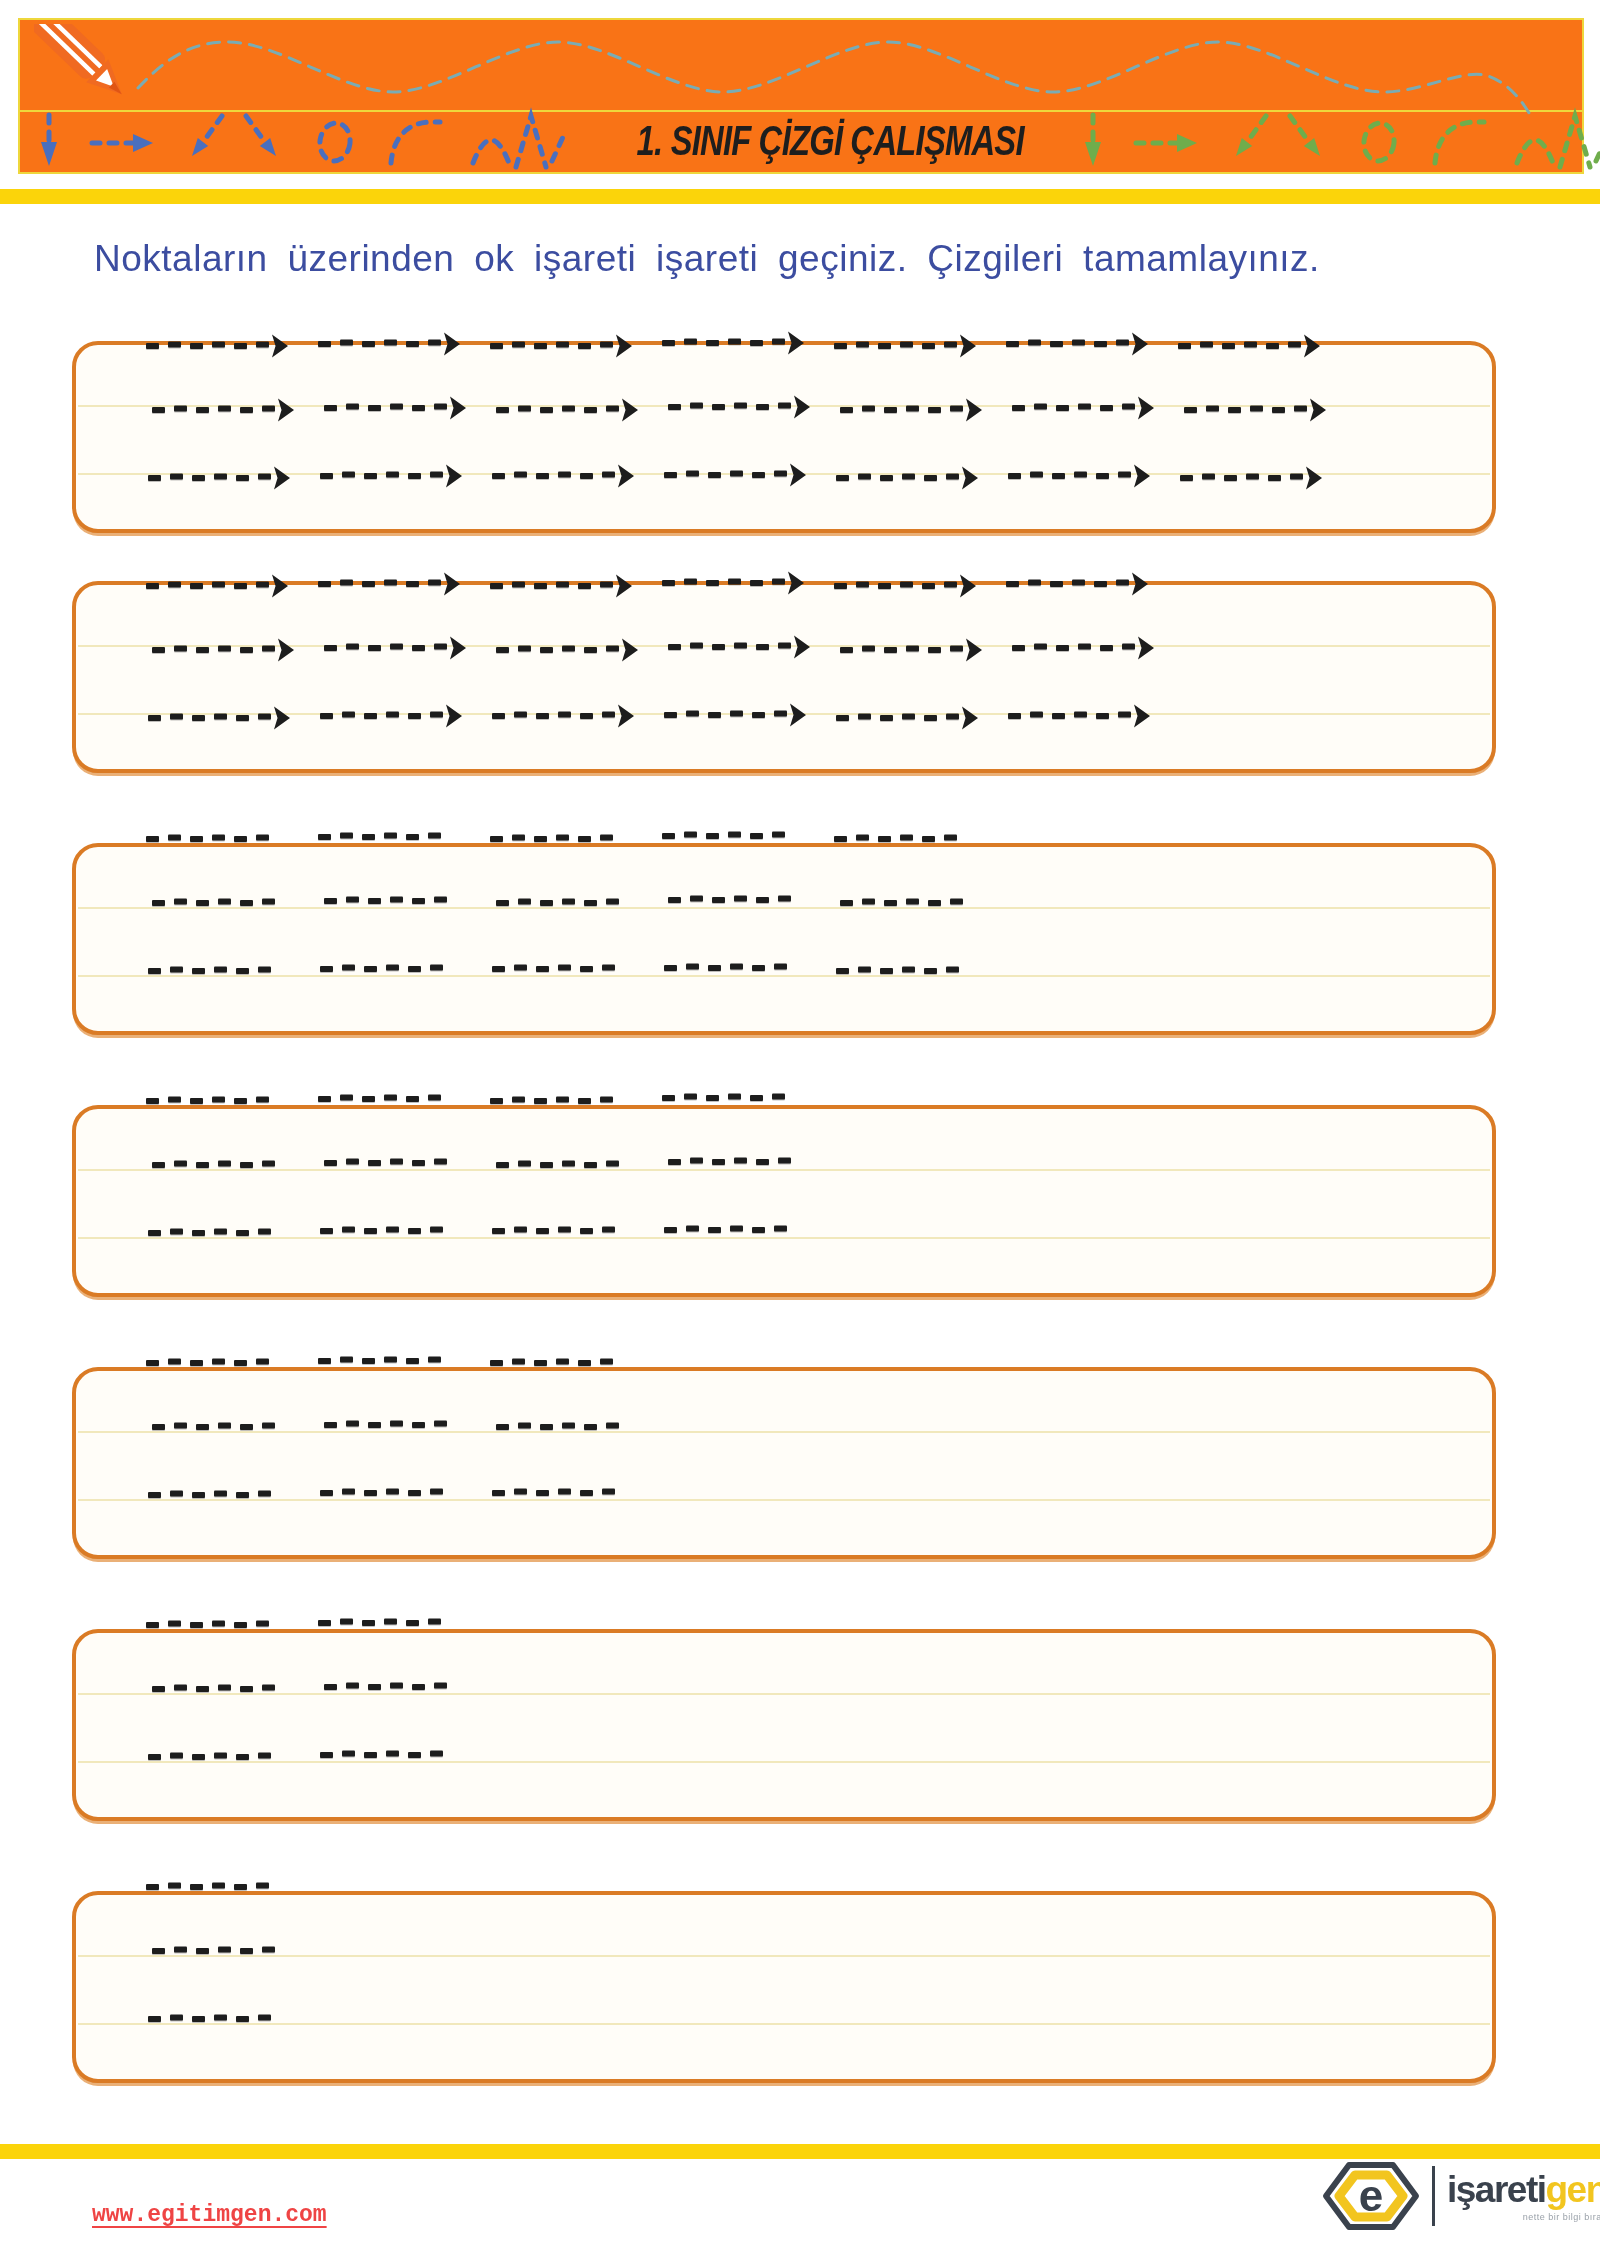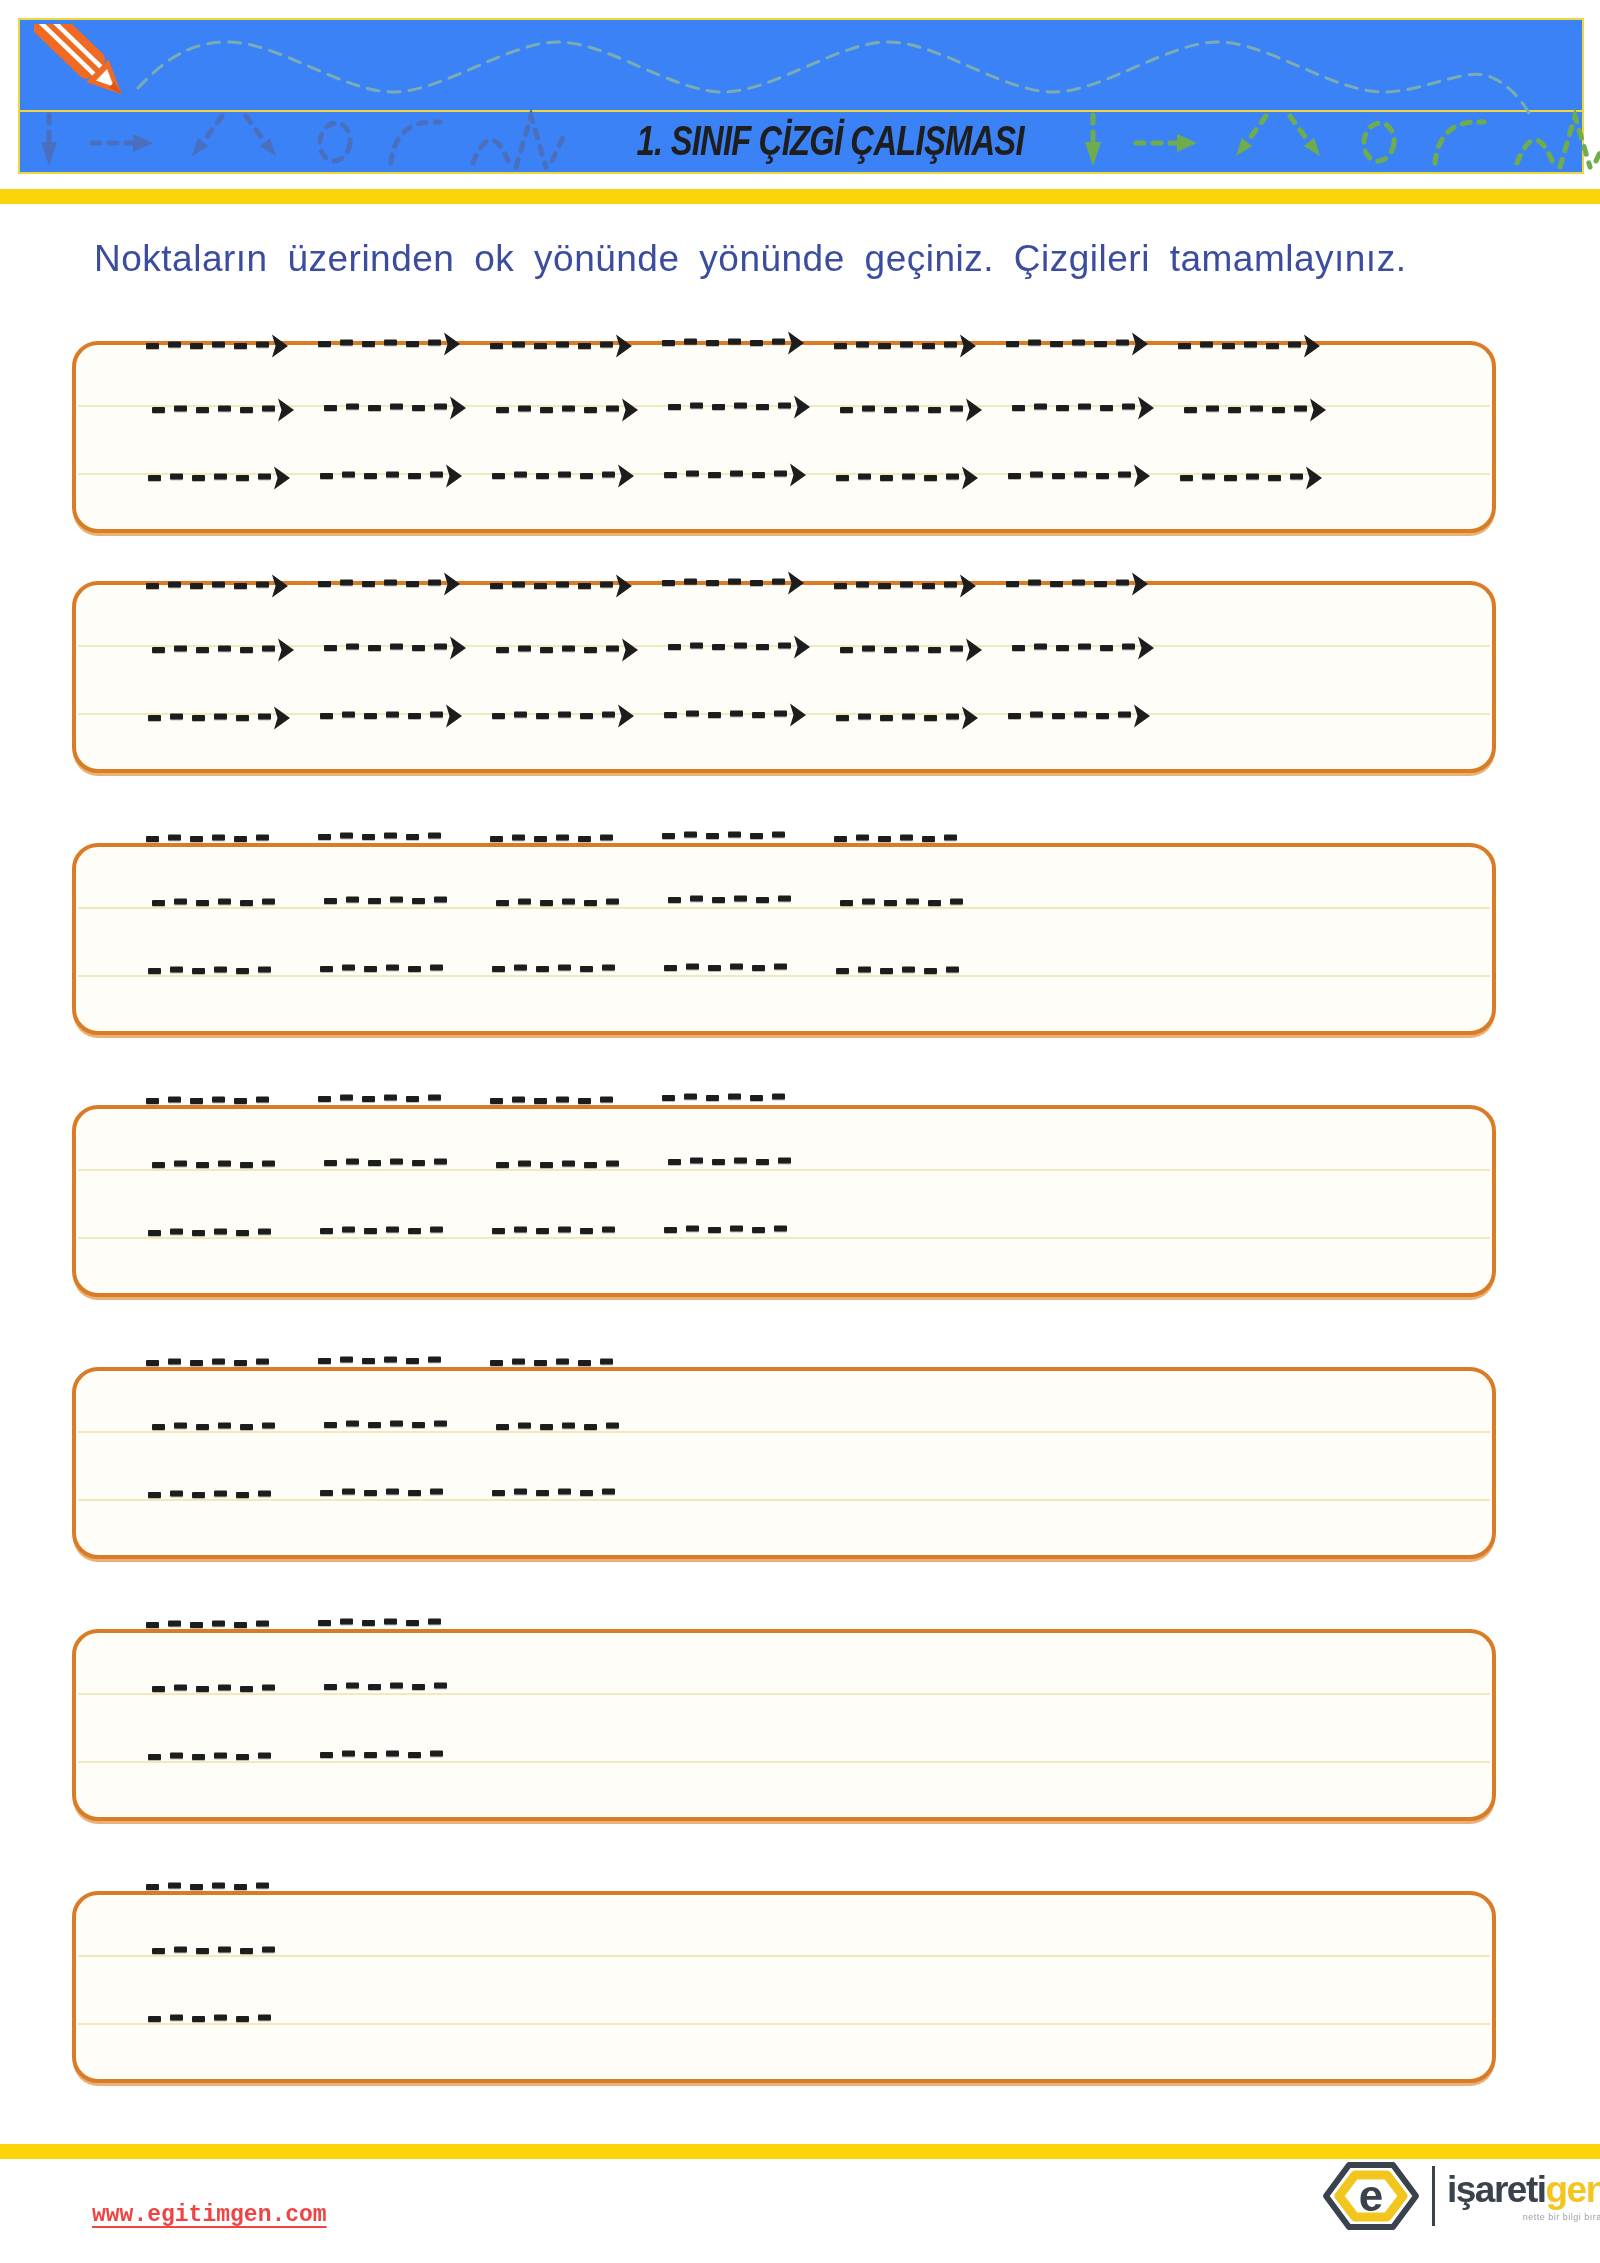--- a/index.html
+++ b/index.html
@@ -1,21 +1,21 @@
 <!DOCTYPE html>
 <html><head>
 <meta charset="utf-8">
 <style>
   * { margin:0; padding:0; box-sizing:border-box; }
   body { background:#ffffff; font-family:"Liberation Sans", sans-serif; }
   .page { position:relative; width:1600px; height:2263px; background:#ffffff; overflow:hidden; }
 
   
   .header-box { position:absolute; left:18px; top:18px; width:1566px; height:156px;
-    border:2px solid #eed73c; background:#3b82f6; }
+    border:2px solid #eed73c; background:#f97316; }
   .wave-row { position:relative; height:92px; border-bottom:2px solid #eed73c; overflow:visible; }
   .pencil-svg { position:absolute; left:14px; top:4px; }
   .wave-svg { position:absolute; left:118px; top:4px; overflow:visible; }
   .symbols-row { position:relative; height:58px; display:flex; align-items:center;
     justify-content:space-between; padding:0 14px; overflow:visible; }
   .sym-group { display:flex; align-items:center; gap:26px; overflow:visible; }
   .sym-blue  { color:#4a6fbe; }
   .sym-green { color:#6fad4c; }
   .sym-group svg { display:block; overflow:visible; }
   .sym-dash { fill:none; stroke:currentColor; stroke-width:5; stroke-linecap:round;
@@ -147,21 +147,21 @@
           <path class="sym-dash" d="M3,52 Q21,6 39,52"></path>
           <path class="sym-dash" d="M46,56 L61,5 L76,56"></path>
           <path class="sym-dash" d="M82,50 L93,26"></path>
         </svg>
       </div>
 
     </div>
   </div>
   <div class="yellow-bar bar-top"></div>
 
-  <p class="instruction">Noktaların üzerinden ok yönünde yönünde geçiniz. Çizgileri tamamlayınız.</p>
+  <p class="instruction">Noktaların üzerinden ok işareti işareti geçiniz. Çizgileri tamamlayınız.</p>
 
   <div class="pboxes">
       <div class="pbox">
         <div class="guide g1"></div>
         <div class="guide g2"></div>
         <div class="prow r1">
           <div class="slot">
             <div class="dashes">
               <div class="dash"></div>
               <div class="dash"></div>

